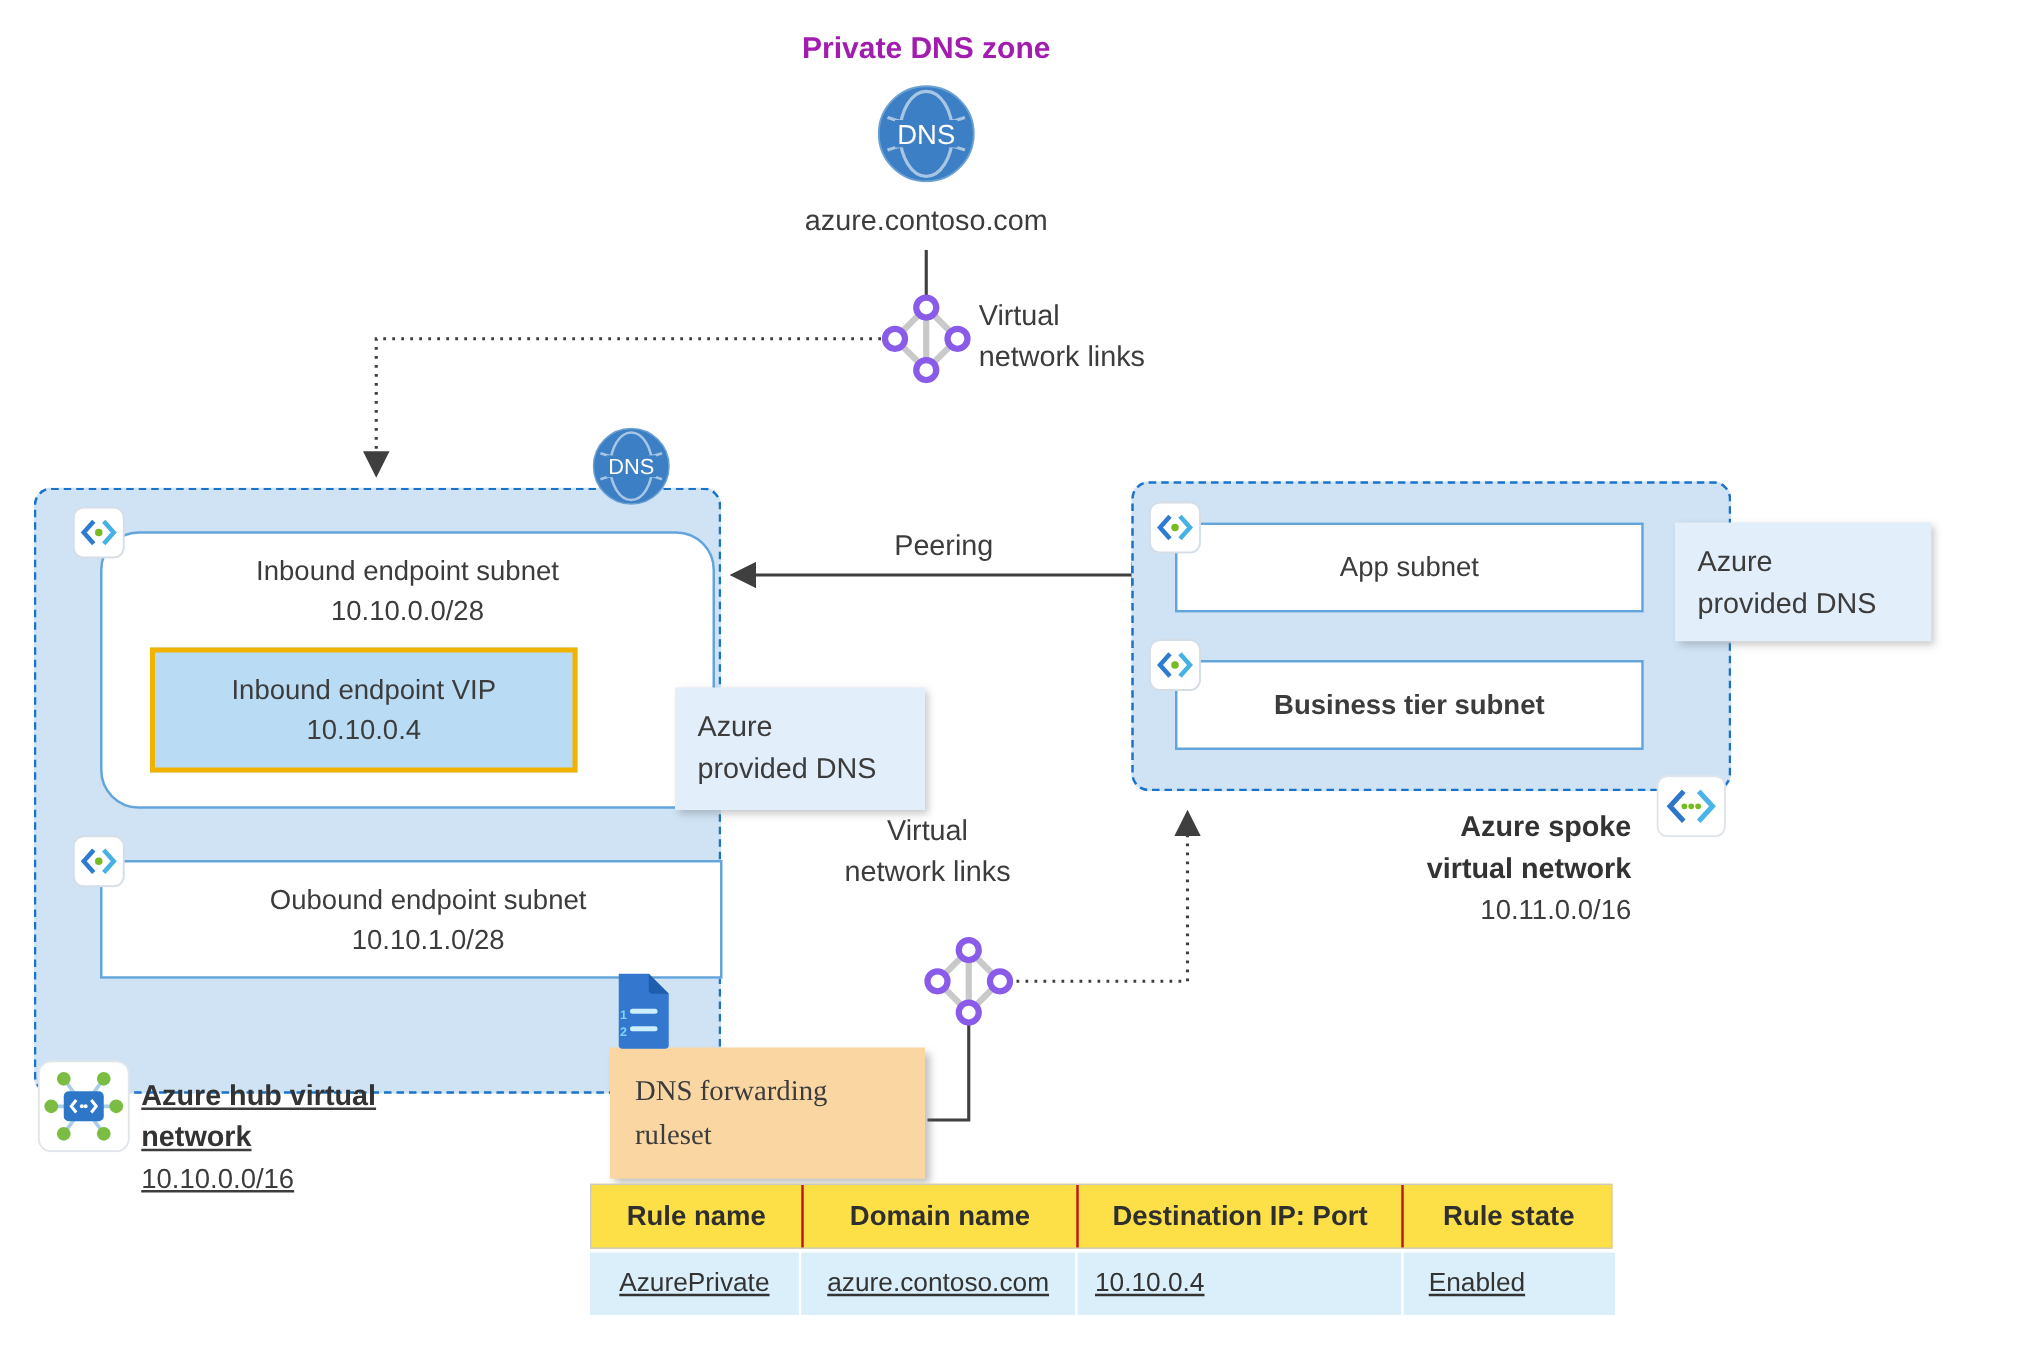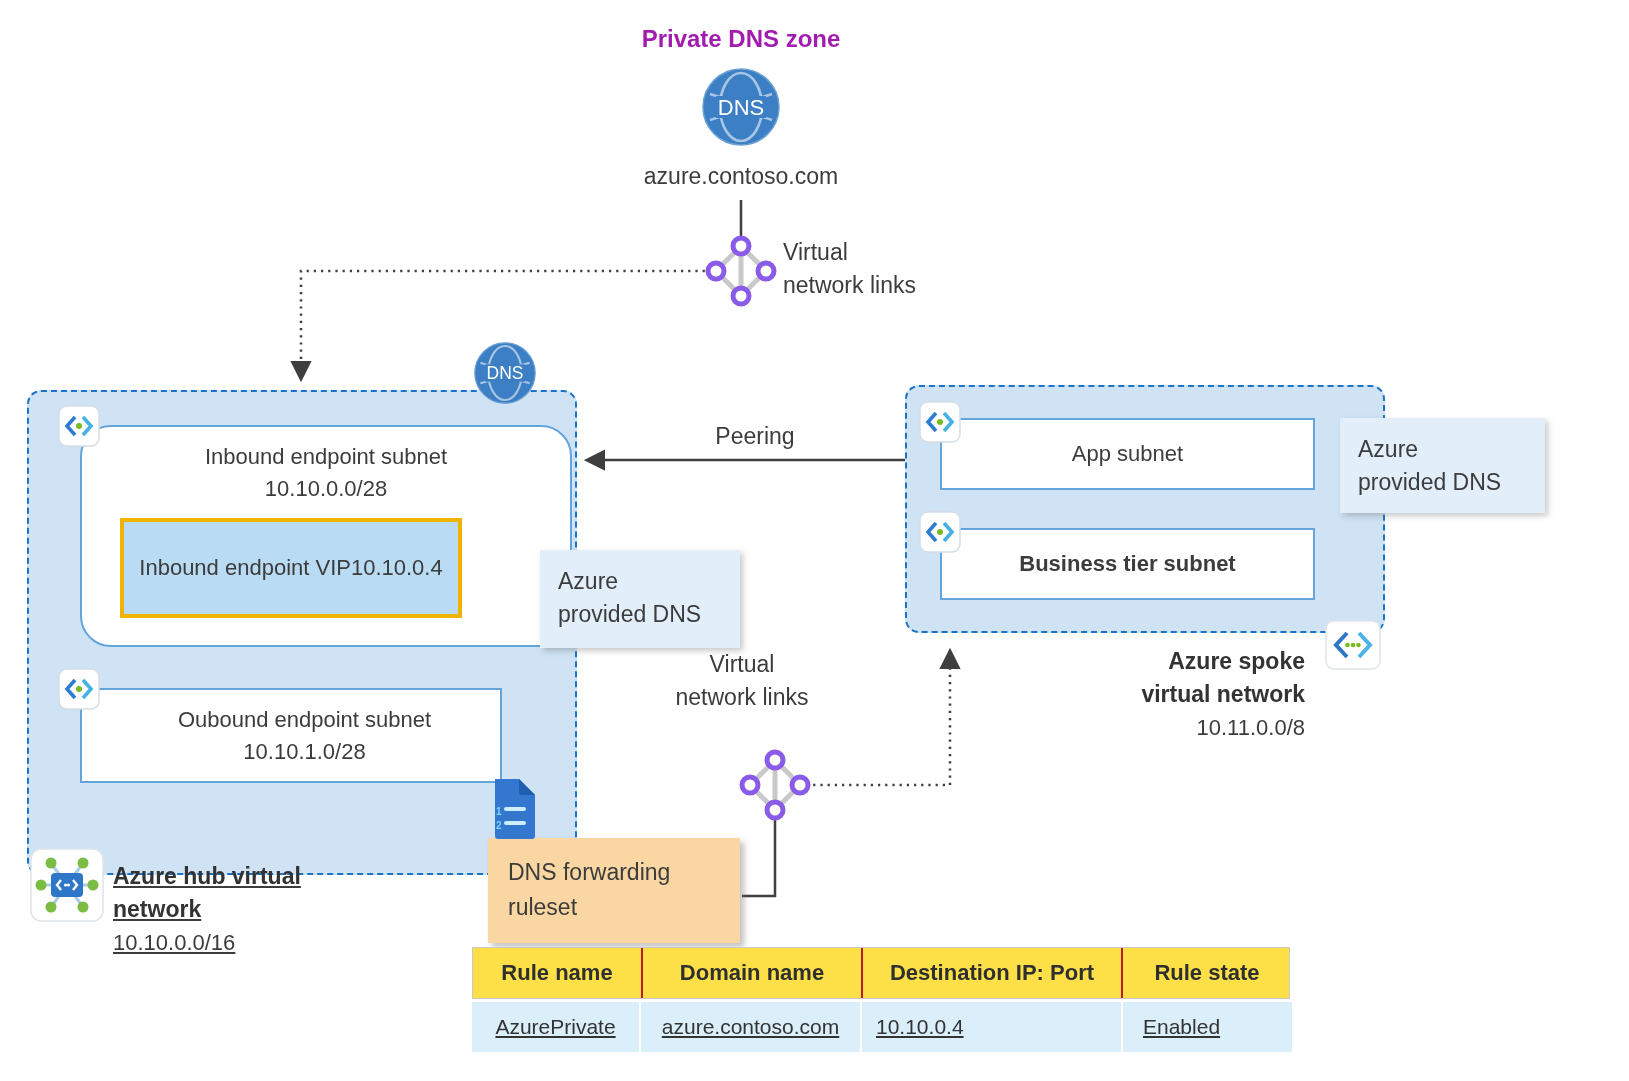--- a/index.html
+++ b/index.html
@@ -3,25 +3,25 @@
 <meta charset="utf-8">
 <style>
   html,body{margin:0;padding:0;background:#ffffff;font-family:"Liberation Sans",sans-serif;color:#3c3c3c;}
   #canvas{position:relative;width:1629px;height:1081px;background:#ffffff;overflow:hidden;}
   svg.icon{position:absolute;}
   .overlay{position:absolute;left:0;top:0;pointer-events:none;}
   .solid{stroke:#3f3f3f;stroke-width:2.5;fill:none;}
   .dotted{stroke:#3f3f3f;stroke-width:2.5;fill:none;stroke-dasharray:2.2 5;}
   .net-box{position:absolute;background:#cfe3f5;border:2px dashed #1a73c8;border-radius:14px;box-sizing:border-box;}
   .white-box{position:absolute;background:#ffffff;border:2px solid #63a5da;box-sizing:border-box;}
-  .vip-box{position:absolute;background:#b9dbf4;border:4px solid #f0b400;box-sizing:border-box;display:flex;flex-direction:row;justify-content:center;align-items:center;font-size:22px;line-height:32px;}
+  .vip-box{position:absolute;background:#b9dbf4;border:4px solid #f0b400;box-sizing:border-box;display:flex;flex-direction:column;justify-content:center;align-items:center;font-size:22px;line-height:32px;}
   .box-title{text-align:center;padding-top:14px;font-size:22px;line-height:32px;}
   .center-col{position:absolute;display:flex;flex-direction:column;justify-content:center;align-items:center;text-align:center;font-size:22px;line-height:32px;box-sizing:border-box;}
   .dns-label{position:absolute;background:#e2eefa;box-shadow:3px 3px 6px rgba(100,100,100,.35);font-size:23px;line-height:33px;padding:15px 0 0 18px;box-sizing:border-box;}
-  .orange-box{position:absolute;background:#f9d6a2;box-shadow:4px 4px 6px rgba(100,100,100,.4);font-size:23px;line-height:35px;padding:17px 4px 0 20px;box-sizing:border-box;}
+  .orange-box{position:absolute;background:#f9d6a2;box-shadow:4px 4px 6px rgba(100,100,100,.4);font-size:23px;line-height:35px;padding:17px 4px 0 20px;box-sizing:border-box;font-family:Liberation Serif, serif;}
   .big-title{position:absolute;font-weight:bold;font-size:24px;color:#a21caf;}
   .plain-label{position:absolute;font-size:23px;line-height:33px;}
   .vnet-caption{position:absolute;font-size:22px;line-height:33px;}
   .vnet-caption .bold-line{font-weight:bold;font-size:23px;color:#333333;}
   .rtable{position:absolute;left:472px;top:947px;width:818px;}
   .thead{display:grid;grid-template-columns:168px 220px 260px 170px;height:52px;background:#fde047;border:1px solid #c8c8c8;box-sizing:border-box;}
   .th{display:flex;align-items:center;justify-content:center;font-weight:bold;font-size:22px;color:#2f2f2f;border-left:2px solid #b91c1c;box-sizing:border-box;}
   .th:first-child{border-left:none;}
   .trow{display:grid;grid-template-columns:167px 219px 259px 169px;column-gap:2px;margin-top:3px;height:50px;}
   .td{background:#daeffa;display:flex;align-items:center;justify-content:center;font-size:21px;color:#333333;box-sizing:border-box;text-decoration:underline;}
@@ -55,21 +55,21 @@
     <div class="box-title">
       <div>Inbound endpoint subnet</div>
       <div>10.10.0.0/28</div>
     </div>
     <div class="vip-box" style="left:38px;top:91px;width:342px;height:100px;">
       <div>Inbound endpoint VIP</div>
       <div>10.10.0.4</div>
     </div>
   </div>
 
-  <div class="white-box center-col" style="left:80px;top:688px;width:422px;height:95px;padding-left:27px;">
+  <div class="white-box center-col" style="left:80px;top:688px;width:498px;height:95px;padding-left:27px;">
     <div>Oubound endpoint subnet</div>
     <div>10.10.1.0/28</div>
   </div>
 
   <div class="white-box center-col" style="left:940px;top:418px;width:375px;height:72px;">
     <div>App subnet</div>
   </div>
   <div class="white-box center-col" style="left:940px;top:528px;width:375px;height:72px;font-weight:bold;">
     <div>Business tier subnet</div>
   </div>
@@ -218,21 +218,21 @@
 
   <div class="vnet-caption" style="left:113px;top:860px;text-decoration:underline;">
     <div class="bold-line">Azure hub virtual</div>
     <div class="bold-line">network</div>
     <div>10.10.0.0/16</div>
   </div>
 
   <div class="vnet-caption" style="left:1005px;top:645px;width:300px;text-align:right;">
     <div class="bold-line">Azure spoke</div>
     <div class="bold-line">virtual network</div>
-    <div>10.11.0.0/8</div>
+    <div>10.11.0.0/16</div>
   </div>
 
   <div class="rtable">
     <div class="thead">
       <div class="th">Rule name</div>
       <div class="th">Domain name</div>
       <div class="th">Destination IP: Port</div>
       <div class="th">Rule state</div>
     </div>
     <div class="trow">

